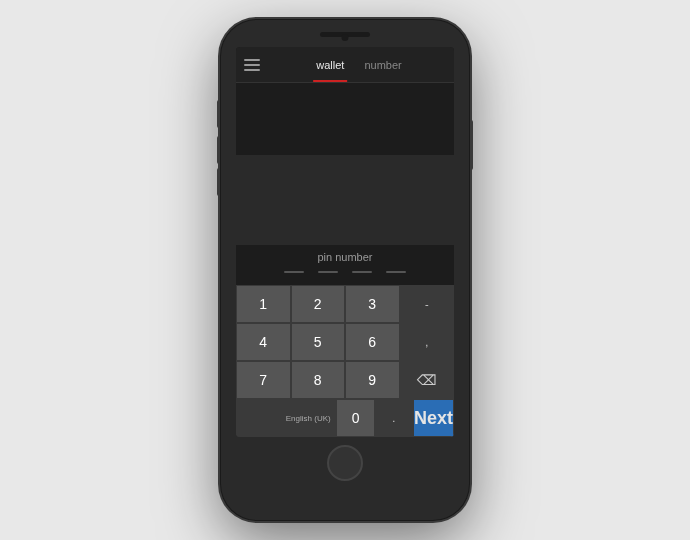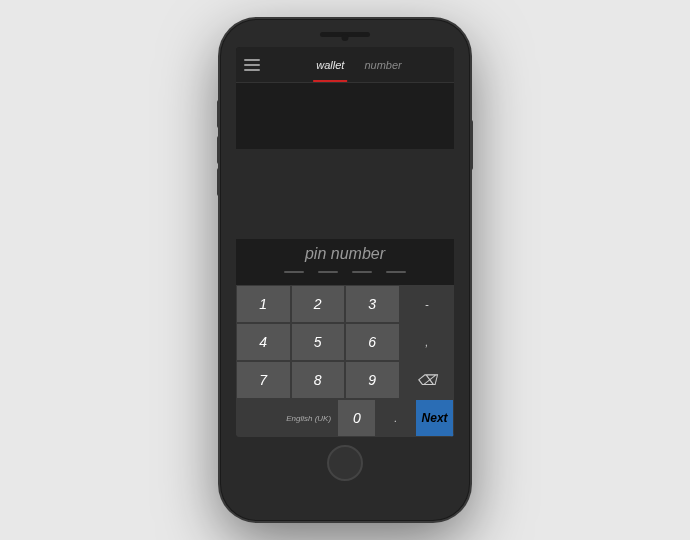--- a/index.html
+++ b/index.html
@@ -78,21 +78,20 @@
     
     .screen {
       width: 218px;
       height: 390px;
       background: #1c1c1c;
       border-radius: 4px;
       overflow: hidden;
       display: flex;
       flex-direction: column;
       margin-top: 4px;
-      font-style: italic;
     }
 
     
     .nav-bar {
       display: flex;
       align-items: center;
       background: #222;
       height: 36px;
       flex-shrink: 0;
       border-bottom: 1px solid #333;
@@ -160,21 +159,21 @@
 
     .content-card {
       width: 100%;
       height: 90px;
       background: #2a2a2a;
       margin-bottom: 6px;
     }
 
     .pin-label {
       color: #999;
-      font-size: 16px;
+      font-size: 11px;
       margin-bottom: 8px;
     }
 
     .pin-dots {
       display: flex;
       gap: 14px;
       margin-bottom: 4px;
     }
 
     .pin-dot {
@@ -211,22 +210,22 @@
     }
 
     .key.dark {
       background: #3a3a3a;
       color: #ccc;
       font-size: 11px;
     }
 
     .key.blue {
       background: #2a6db5;
-      color: #000000;
-      font-size: 12px;
+      color: #e5e5e5;
+      font-size: 18px;
       font-weight: 600;
     }
 
     .key.lang {
       background: #3a3a3a;
       color: #aaa;
       font-size: 8px;
       flex: 1.5;
       padding-left: 44px;
     }

